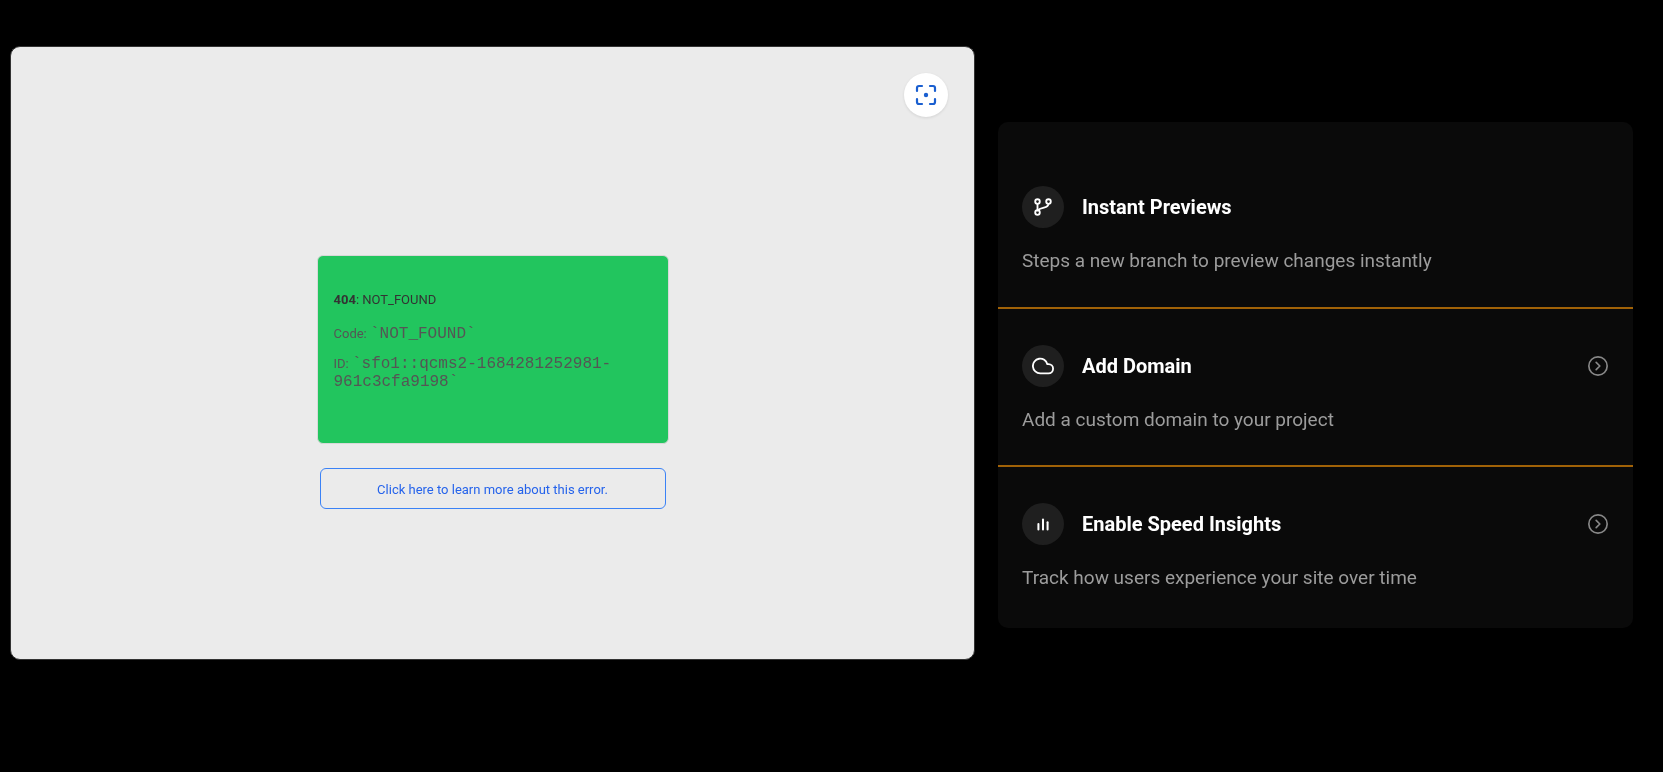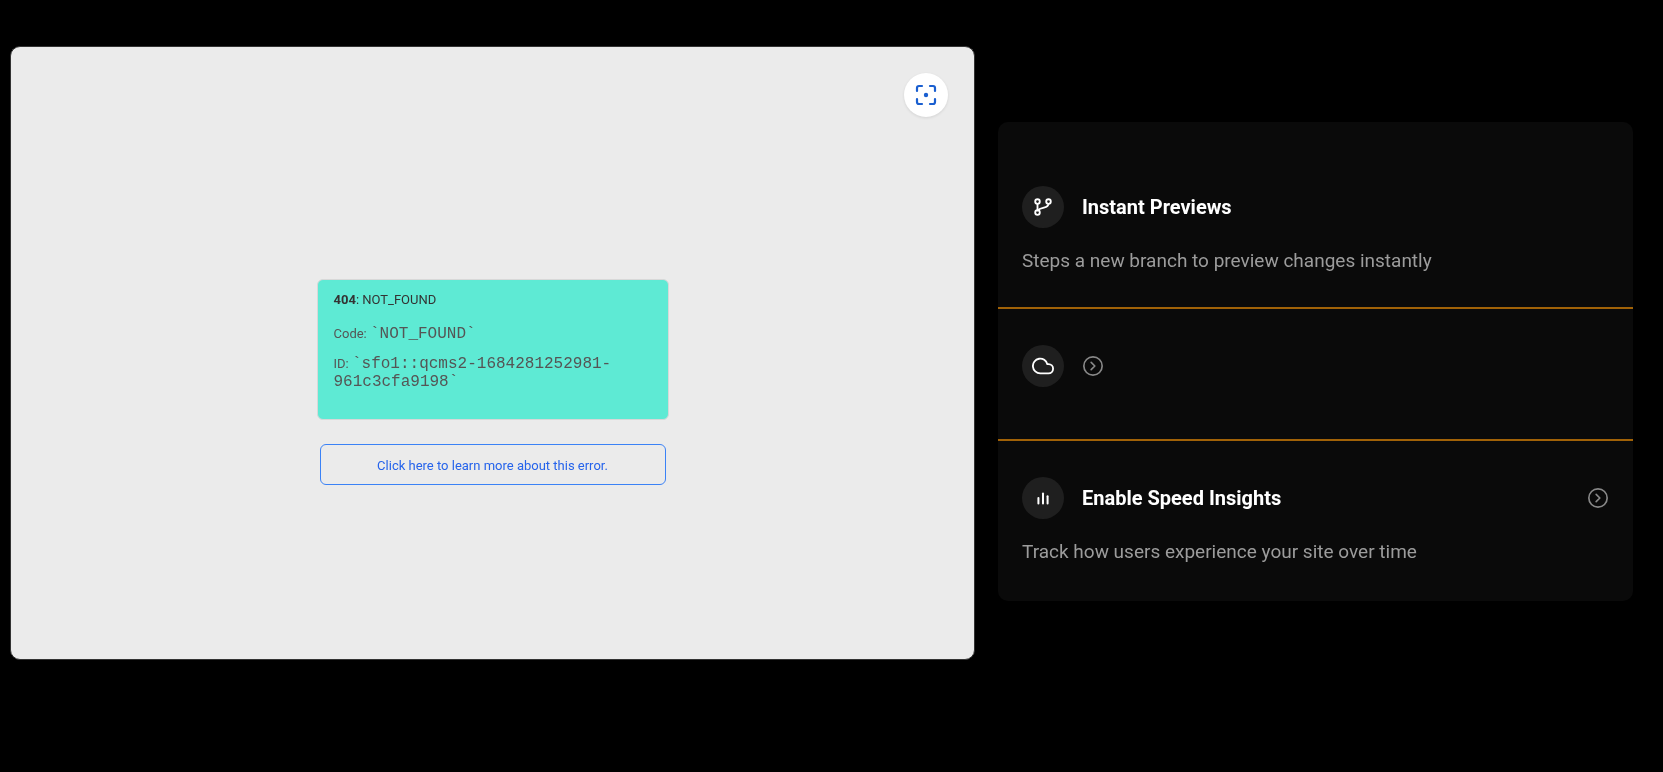--- a/index.html
+++ b/index.html
@@ -58,22 +58,22 @@
     
     .scan-button svg {
       width: 24px;
       height: 24px;
     }
     
     .error-box {
       width: 352px;
       border: 1px solid #d8d8d8;
       border-radius: 6px;
-      padding: 12px 16px;
-      background: #5eead4;
+      padding: 36px 16px;
+      background: #22c55e;
       font-size: 13px;
       color: #333;
       margin-top: 58px;
     }
     
     .error-line-1 {
       font-size: 13px;
       color: #333;
       margin-bottom: 18px;
     }
@@ -236,25 +236,27 @@
     <div class="step-desc">Steps a new branch to preview changes instantly</div>
   </div>
 
   <div class="step-item">
     <div class="step-header">
       <div class="step-icon">
         <svg viewBox="0 0 24 24" fill="none" stroke="#fff" stroke-width="2" stroke-linecap="round" stroke-linejoin="round">
           <path d="M18 10h-1.26A8 8 0 1 0 9 20h9a5 5 0 0 0 0-10z"></path>
         </svg>
       </div>
+      <div class="step-title">Add Domain</div>
       <svg class="step-arrow" viewBox="0 0 24 24" fill="none" stroke="#888" stroke-width="1.8" stroke-linecap="round" stroke-linejoin="round">
         <circle cx="12" cy="12" r="10"></circle>
         <path d="M10 8l4 4-4 4"></path>
       </svg>
     </div>
+    <div class="step-desc">Add a custom domain to your project</div>
   </div>
 
   <div class="step-item">
     <div class="step-header">
       <div class="step-icon">
         <svg viewBox="0 0 24 24" fill="none" stroke="#fff" stroke-width="2.2" stroke-linecap="round" stroke-linejoin="round">
           <line x1="7" y1="12" x2="7" y2="18"></line>
           <line x1="12" y1="7" x2="12" y2="18"></line>
           <line x1="17" y1="10" x2="17" y2="18"></line>
         </svg>

